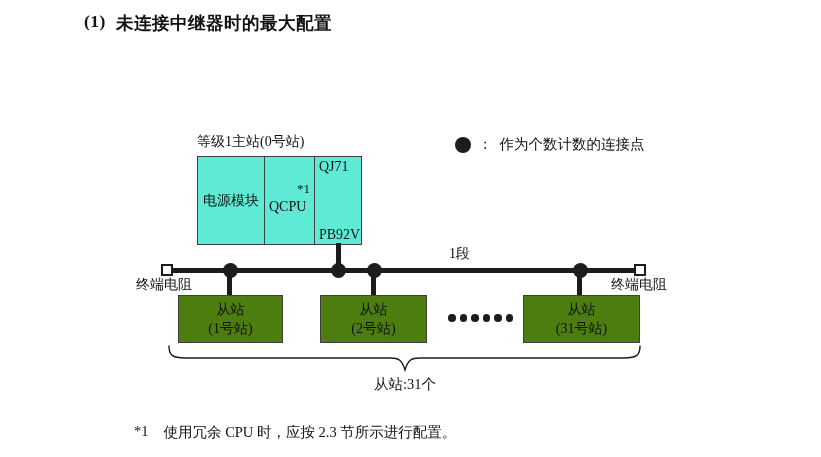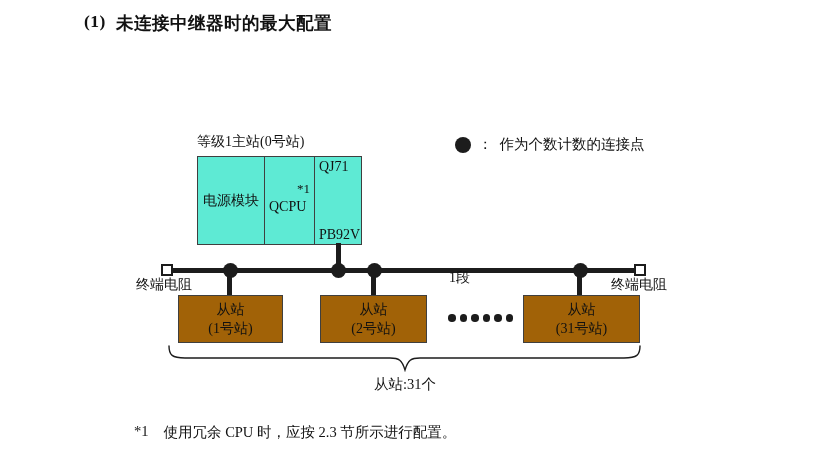--- a/index.html
+++ b/index.html
@@ -93,28 +93,28 @@
     width: 12px; height: 12px;
     top: 264px;
     background: #ffffff;
     border: 2px solid #1c1c1c;
   }
   .term-label {
     top: 276px; font-size: 14px; white-space: nowrap;
   }
   .segment-label {
     left: 449px; top: 245px;
-    font-size: 14px; white-space: nowrap; margin-top: 24px;
+    font-size: 14px; white-space: nowrap;
   }
 
   
   .slave-box {
     top: 295px; height: 48px;
     border: 1.5px solid #3f3f3f;
-    background: #a16207;
+    background: #4d7c0f;
     display: flex; flex-direction: column;
     align-items: center; justify-content: center;
     font-size: 14px; line-height: 19px;
     text-align: center;
   }
   .ellipsis-dots {
     left: 448px; top: 314px;
     display: flex; gap: 4px; align-items: center;
   }
   .ellipsis-dots span {

